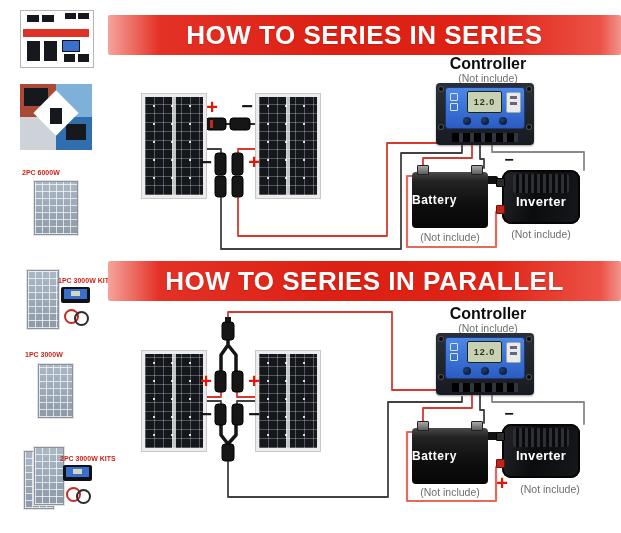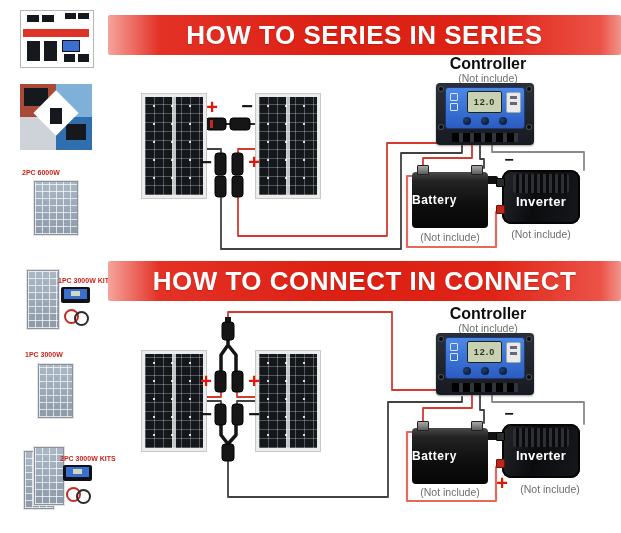--- a/index.html
+++ b/index.html
@@ -240,21 +240,21 @@
 
   <span class="abs sign dark small" style="left:499px;top:152px;">−</span>
   <div class="abs inverter" style="left:502px;top:170px;width:78px;height:54px;">
     <div class="inv-ridge"></div>
     <span class="iterm dark" style="top:8px;"></span>
     <span class="iterm red" style="bottom:10px;"></span>
     <div class="inv-label">Inverter</div>
   </div>
   <div class="abs note" style="left:499px;top:228px;width:84px;">(Not include)</div>
 
-  <div class="abs banner" style="left:108px;top:261px;width:513px;">HOW TO CONNECT IN CONNECT</div>
+  <div class="abs banner" style="left:108px;top:261px;width:513px;">HOW TO SERIES IN PARALLEL</div>
 
   <div class="abs comp-label" style="left:433px;top:305px;width:110px;">Controller</div>
   <div class="abs note" style="left:433px;top:322px;width:110px;">(Not include)</div>
 
   <div class="abs controller" style="left:436px;top:333px;width:98px;height:62px;">
     <span class="screw" style="left:3px;top:4px;"></span>
     <span class="screw" style="right:3px;top:4px;"></span>
     <span class="screw" style="left:3px;bottom:16px;"></span>
     <span class="screw" style="right:3px;bottom:16px;"></span>
     <div class="ctrl-face">

